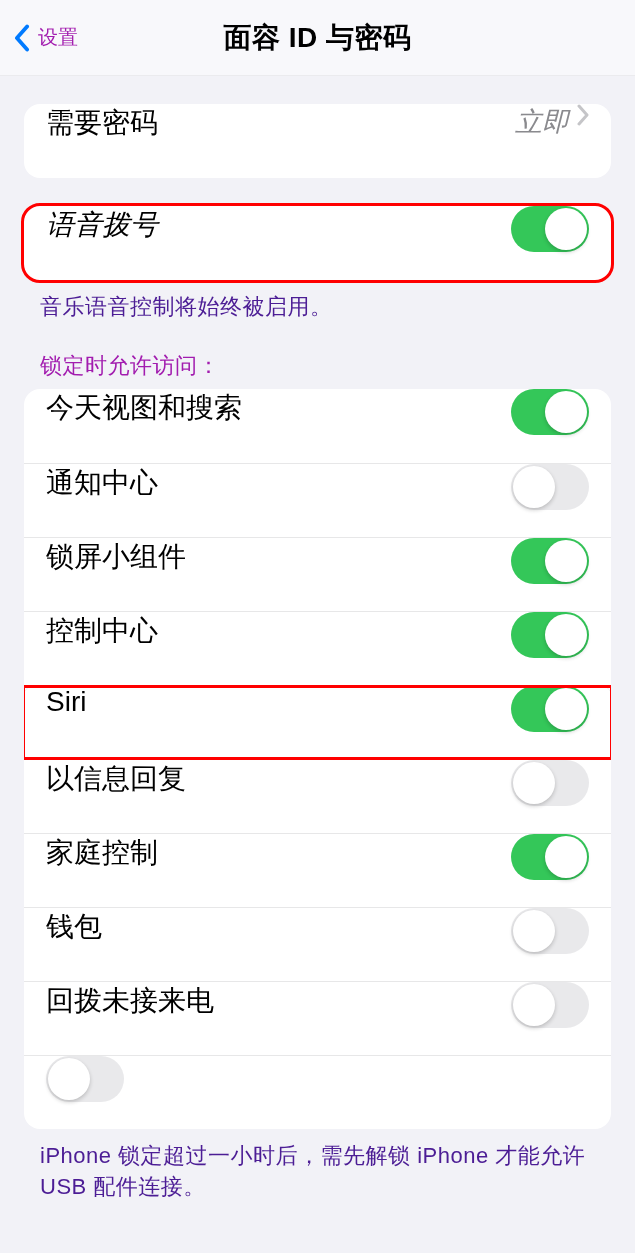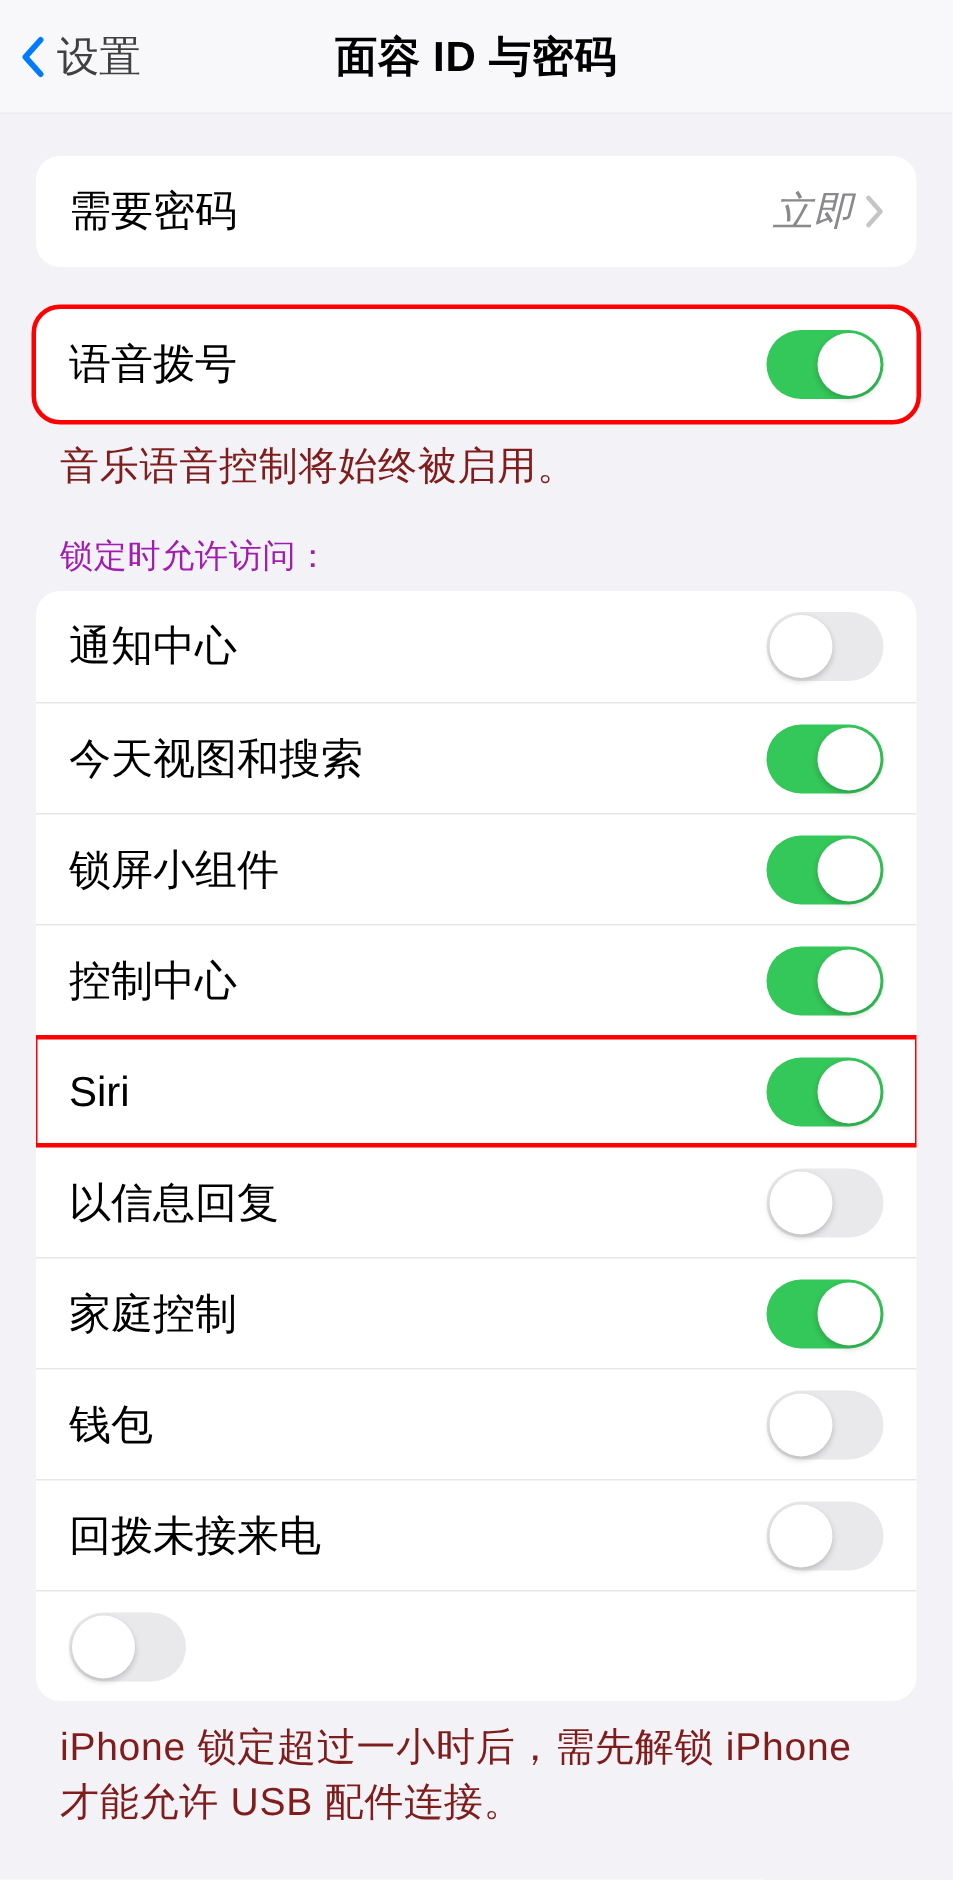--- a/index.html
+++ b/index.html
@@ -19,22 +19,22 @@
       display: flex;
       align-items: center;
       position: relative;
       background: #f8f8fb;
       border-bottom: 1px solid rgba(0,0,0,0.05);
     }
     .back-button {
       display: flex;
       align-items: center;
       padding: 0 10px 0 14px;
-      color: #404040;
-      font-size: 28px;
+      color: #a21caf;
+      font-size: 20px;
       cursor: pointer;
     }
     .back-chevron {
       width: 16px;
       height: 28px;
       margin-right: 8px;
     }
     .nav-title {
       position: absolute;
       left: 50%;
@@ -49,24 +49,25 @@
     }
     .group {
       margin: 28px 24px 0;
       background: #fff;
       border-radius: 16px;
       overflow: hidden;
     }
     .group.highlighted {
       outline: 3px solid #ff0000;
       outline-offset: 0;
+      font-style: italic;
     }
     .row {
       display: flex;
-      align-items: center;
+      align-items: flex-start;
       justify-content: space-between;
       min-height: 74px;
       padding: 0 22px;
       font-size: 28px;
       color: #000;
     }
     .row + .row {
       border-top: 1px solid rgba(60,60,67,0.12);
     }
     .row.highlighted {
@@ -122,22 +123,22 @@
       transition: left 0.2s;
     }
     .toggle.on .knob {
       left: 34px;
     }
     .toggle.off .knob {
       left: 2px;
     }
     .footnote {
       margin: 12px 40px 0;
-      font-size: 26px;
-      color: #7f1d1d;
+      font-size: 22px;
+      color: #4c1d95;
       line-height: 1.4;
       letter-spacing: 0.5px;
     }
     .section-header {
       margin: 28px 40px 8px;
       font-size: 22px;
       color: #a21caf;
       letter-spacing: 0.5px;
     }
     .group.tight {
@@ -175,28 +176,28 @@
       <div class="toggle on">
         <div class="knob"></div>
       </div>
     </div>
   </div>
   <div class="footnote">音乐语音控制将始终被启用。</div>
 
   <div class="section-header">锁定时允许访问：</div>
   <div class="group tight" id="lock-group">
       <div class="row">
+        <span class="row-label">今天视图和搜索</span>
+        <div class="toggle on">
+          <div class="knob"></div>
+        </div>
+      </div>
+      <div class="row">
         <span class="row-label">通知中心</span>
         <div class="toggle off">
-          <div class="knob"></div>
-        </div>
-      </div>
-      <div class="row">
-        <span class="row-label">今天视图和搜索</span>
-        <div class="toggle on">
           <div class="knob"></div>
         </div>
       </div>
       <div class="row">
         <span class="row-label">锁屏小组件</span>
         <div class="toggle on">
           <div class="knob"></div>
         </div>
       </div>
       <div class="row">

